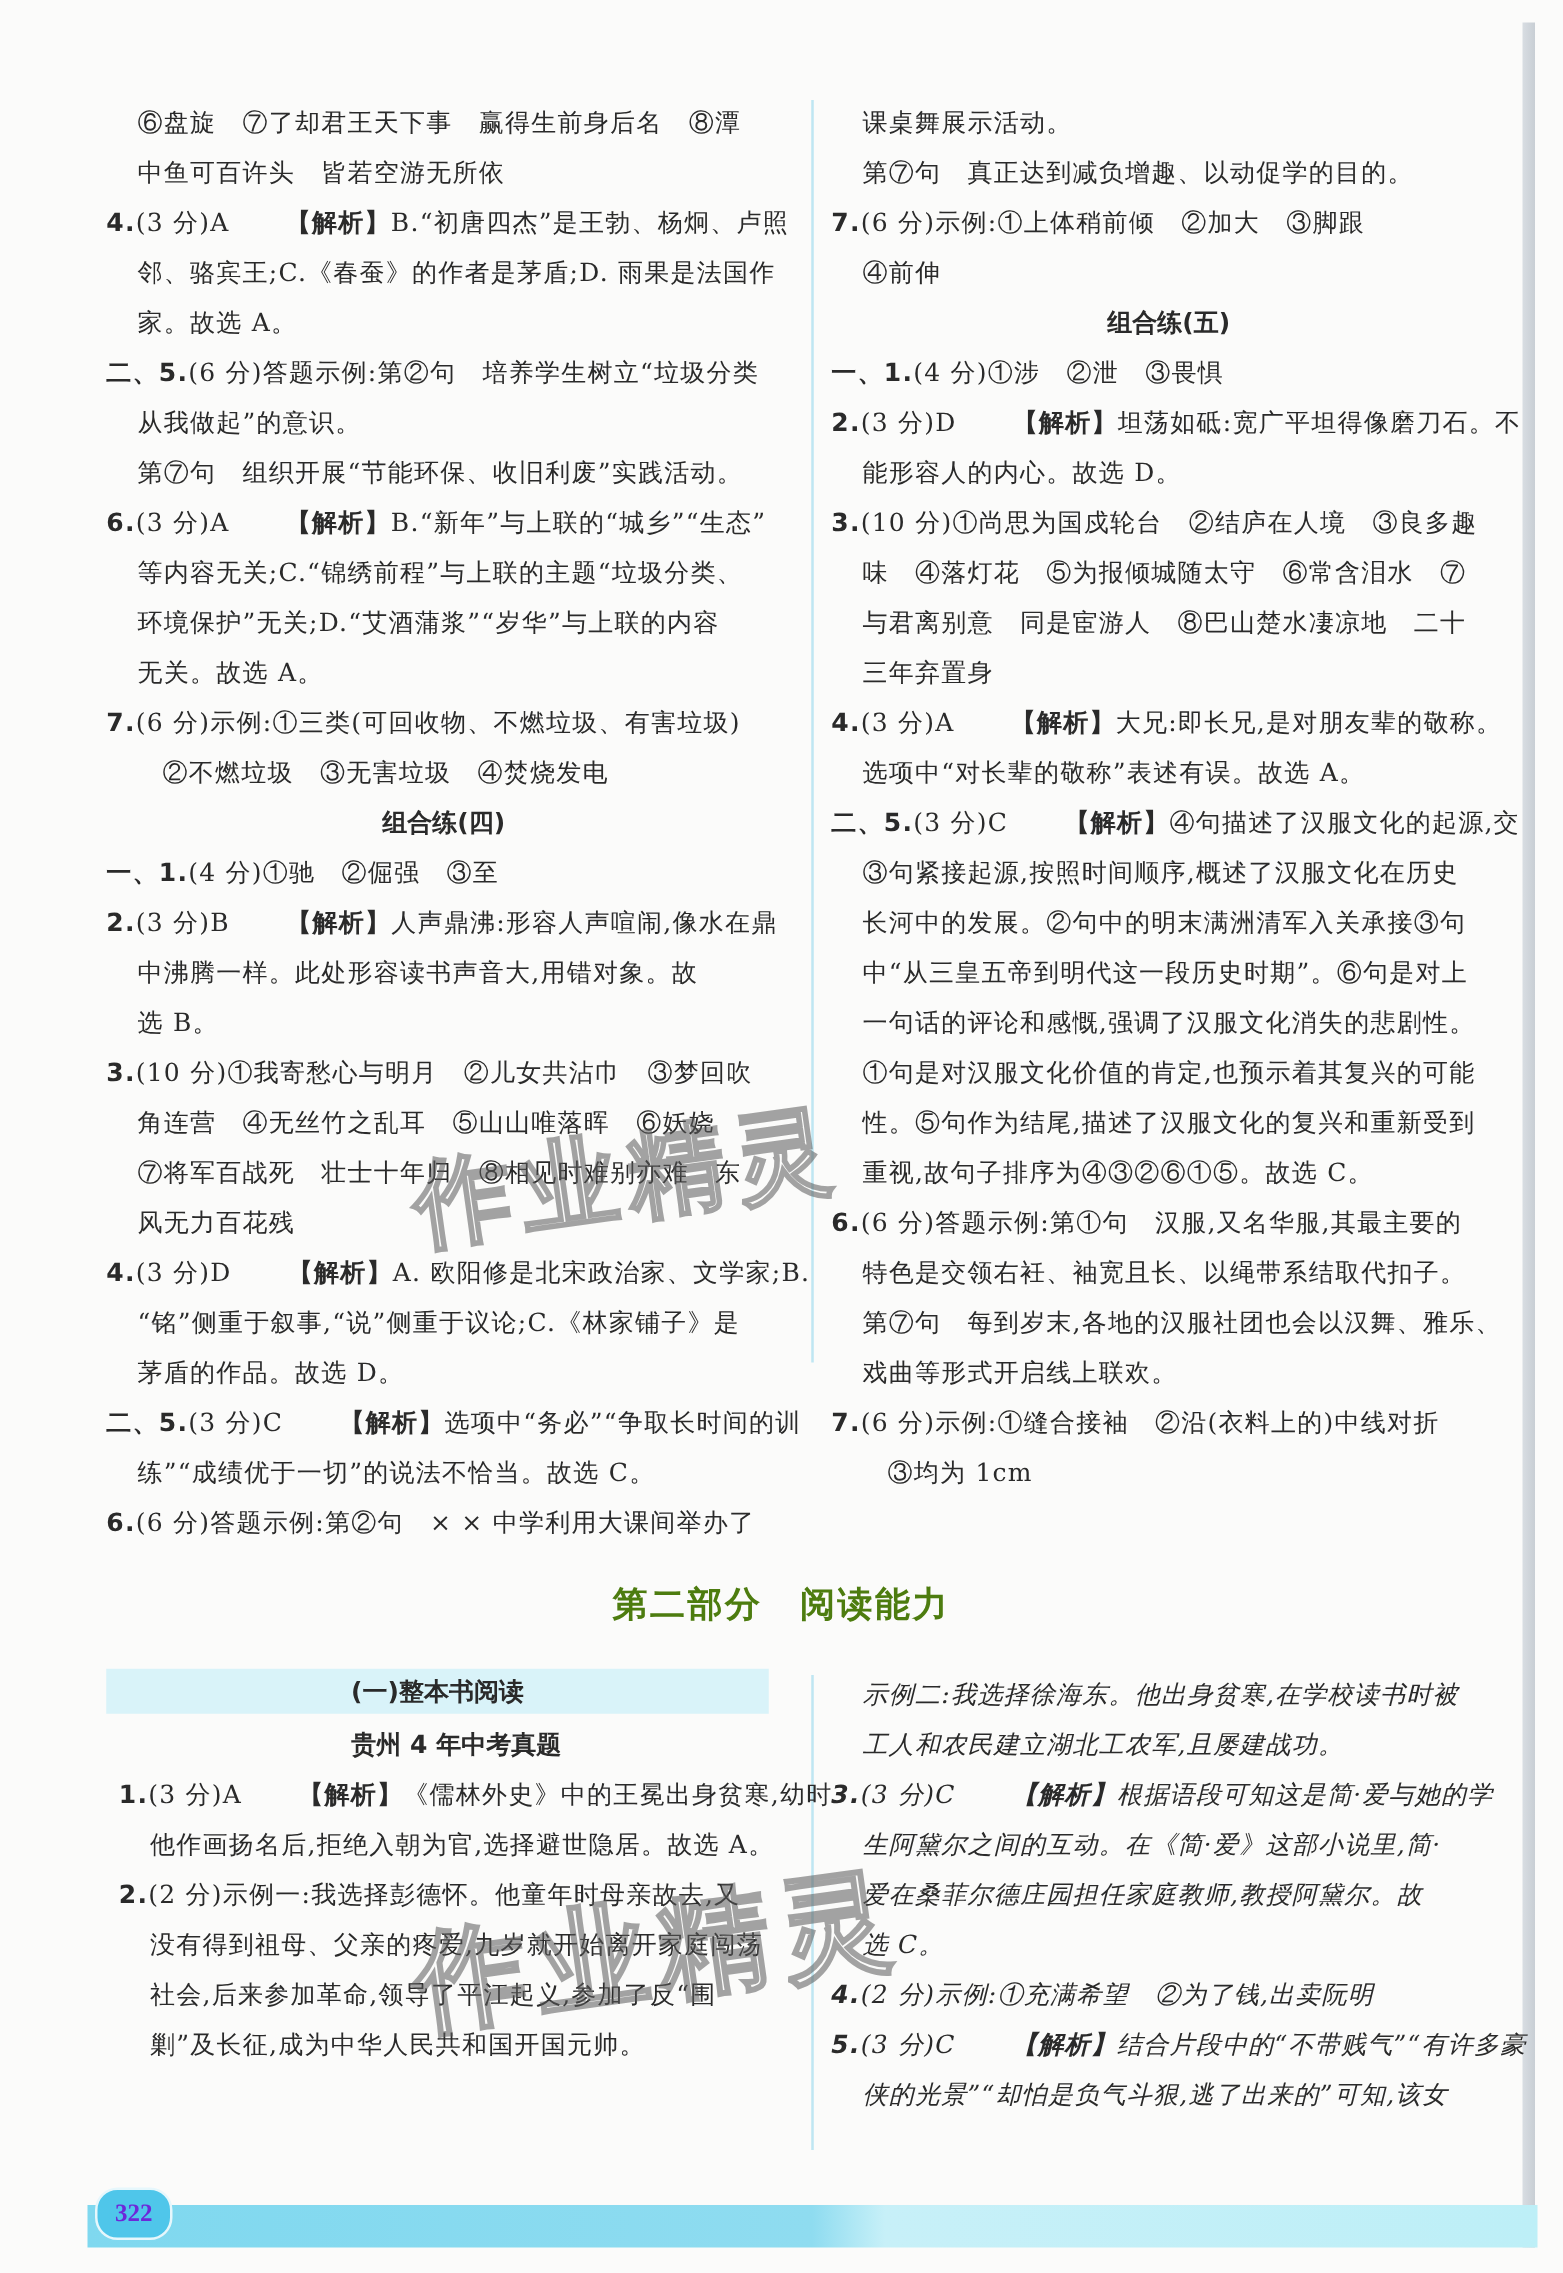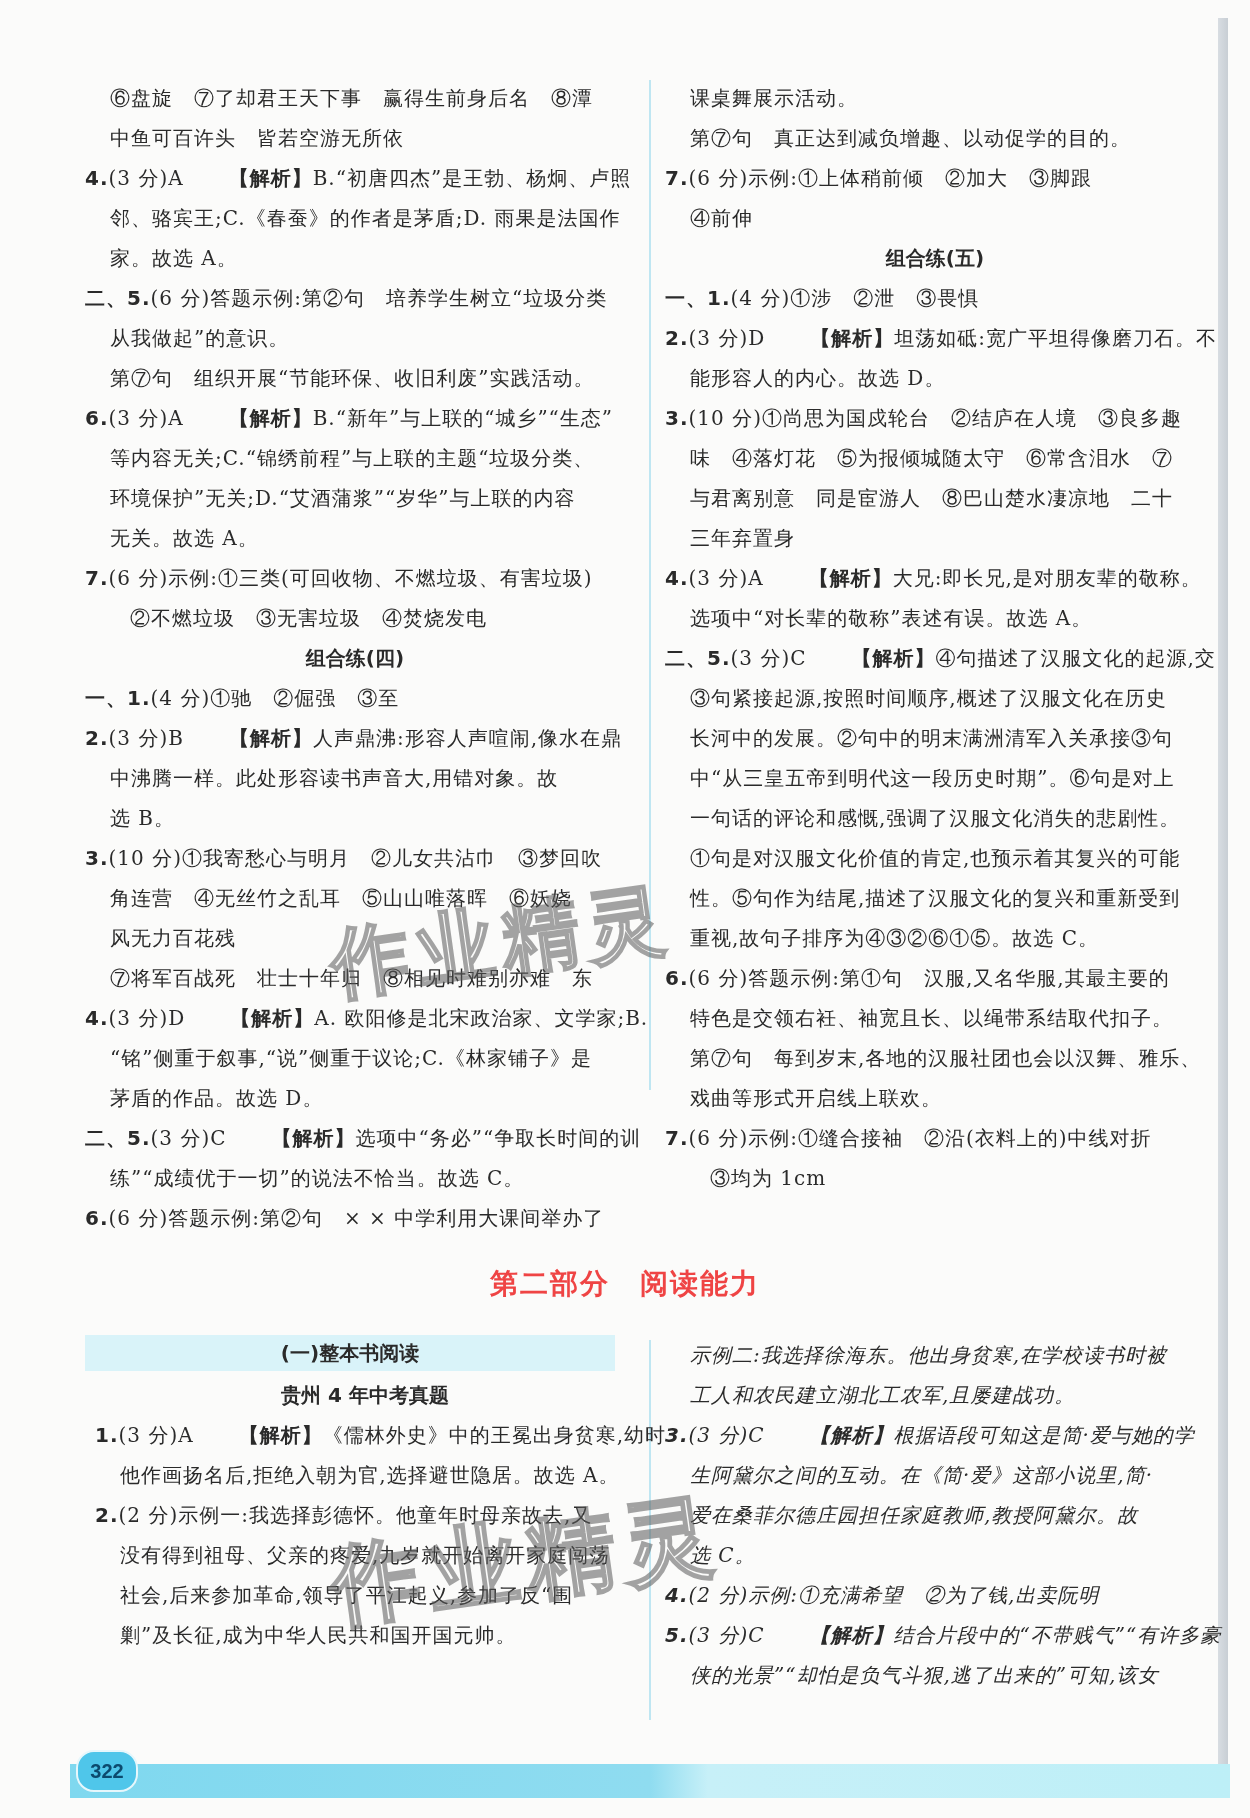--- a/index.html
+++ b/index.html
@@ -27,36 +27,36 @@
   .indent2 { padding-left: 45px; }
   .qnum { font-family: "DejaVu Sans", sans-serif; font-weight: bold; }
   .jiexi { font-family: "DejaVu Sans", sans-serif; font-weight: bold; margin-left: 24px; }
   .heading {
     text-align: center; font-family: "DejaVu Sans", sans-serif;
     font-weight: bold; height: 40px; font-size: 20px;
   }
   .part-title {
     position: absolute; left: 0; width: 1250px; top: 1265px; text-align: center;
     font-family: "DejaVu Serif", serif; font-weight: bold; font-size: 28px;
-    letter-spacing: 2px; color: #ef4444;
+    letter-spacing: 2px; color: #4d7c0f;
   }
   .section-band {
     height: 36px; margin: 0 0 4px -10px; width: 530px;
     background: #d9f3f9; text-align: center; line-height: 36px;
     font-family: "DejaVu Sans", sans-serif; font-weight: bold; font-size: 20px;
   }
   .footer-bar {
     position: absolute; left: 70px; top: 1764px; width: 1160px; height: 34px;
     background: linear-gradient(to right, #7fd8ef 0%, #8fdcf0 50%, #c7f0f8 55%, #bdeff7 100%);
   }
   .page-num {
     position: absolute; left: 76px; top: 1750px; width: 58px; height: 38px;
     border-radius: 18px; background: #4fc6ea; border: 2px solid #e6f7fc;
-    color: #0c4a6e; text-align: center; line-height: 38px;
-    font-family: Liberation Sans, sans-serif; font-weight: bold; font-size: 20px;
+    color: #6d28d9; text-align: center; line-height: 38px;
+    font-family: Liberation Serif, serif; font-weight: bold; font-size: 20px;
   }
   .watermark {
     position: absolute; font-family: "DejaVu Sans", sans-serif; font-weight: bold;
     color: transparent; -webkit-text-stroke: 2px rgba(90,90,90,0.55);
     transform: rotate(-8deg); letter-spacing: 8px; pointer-events: none;
   }
 </style>
 </head>
 <body>
 
@@ -80,22 +80,22 @@
     <div class="line indent">无关。故选 A。</div>
     <div class="line"><span class="qnum">7.</span><span>(6 分)示例:①三类(可回收物、不燃垃圾、有害垃圾)</span></div>
     <div class="line indent2">②不燃垃圾　③无害垃圾　④焚烧发电</div>
     <div class="heading">组合练(四)</div>
     <div class="line"><span class="qnum">一、1.</span><span>(4 分)①驰　②倔强　③至</span></div>
     <div class="line"><span class="qnum">2.</span><span>(3 分)B　</span><span class="jiexi">【解析】</span><span>人声鼎沸:形容人声喧闹,像水在鼎</span></div>
     <div class="line indent">中沸腾一样。此处形容读书声音大,用错对象。故</div>
     <div class="line indent">选 B。</div>
     <div class="line"><span class="qnum">3.</span><span>(10 分)①我寄愁心与明月　②儿女共沾巾　③梦回吹</span></div>
     <div class="line indent">角连营　④无丝竹之乱耳　⑤山山唯落晖　⑥妖娆</div>
+    <div class="line indent">⑦将军百战死　壮士十年归　⑧相见时难别亦难　东</div>
     <div class="line indent">风无力百花残</div>
-    <div class="line indent">⑦将军百战死　壮士十年归　⑧相见时难别亦难　东</div>
     <div class="line"><span class="qnum">4.</span><span>(3 分)D　</span><span class="jiexi">【解析】</span><span>A. 欧阳修是北宋政治家、文学家;B.</span></div>
     <div class="line indent">“铭”侧重于叙事,“说”侧重于议论;C.《林家铺子》是</div>
     <div class="line indent">茅盾的作品。故选 D。</div>
     <div class="line"><span class="qnum">二、5.</span><span>(3 分)C　</span><span class="jiexi">【解析】</span><span>选项中“务必”“争取长时间的训</span></div>
     <div class="line indent">练”“成绩优于一切”的说法不恰当。故选 C。</div>
     <div class="line"><span class="qnum">6.</span><span>(6 分)答题示例:第②句　× × 中学利用大课间举办了</span></div>
   </div>
 <div class="col col-right" id="right-top" style="top:78px;">
     <div class="line indent">课桌舞展示活动。</div>
     <div class="line indent">第⑦句　真正达到减负增趣、以动促学的目的。</div>

